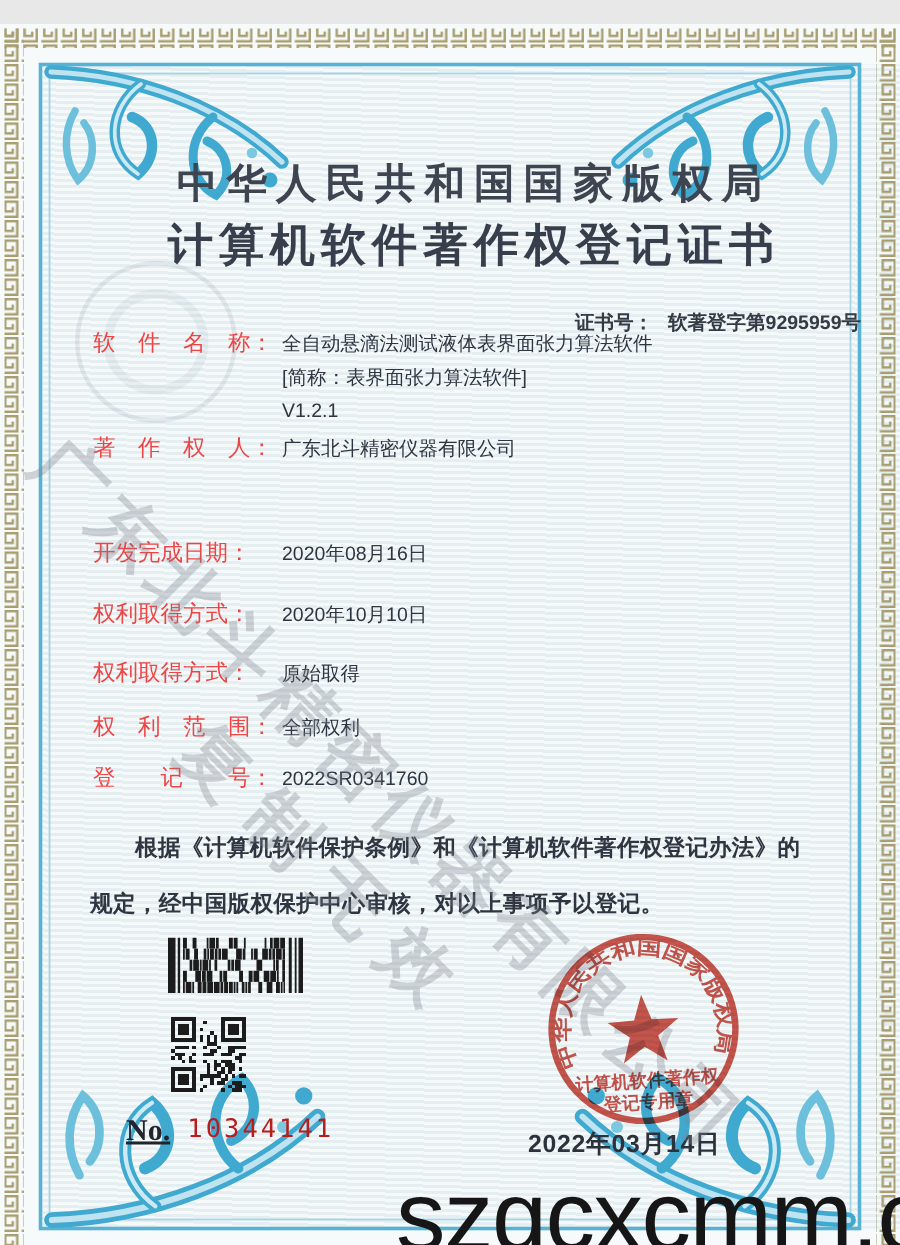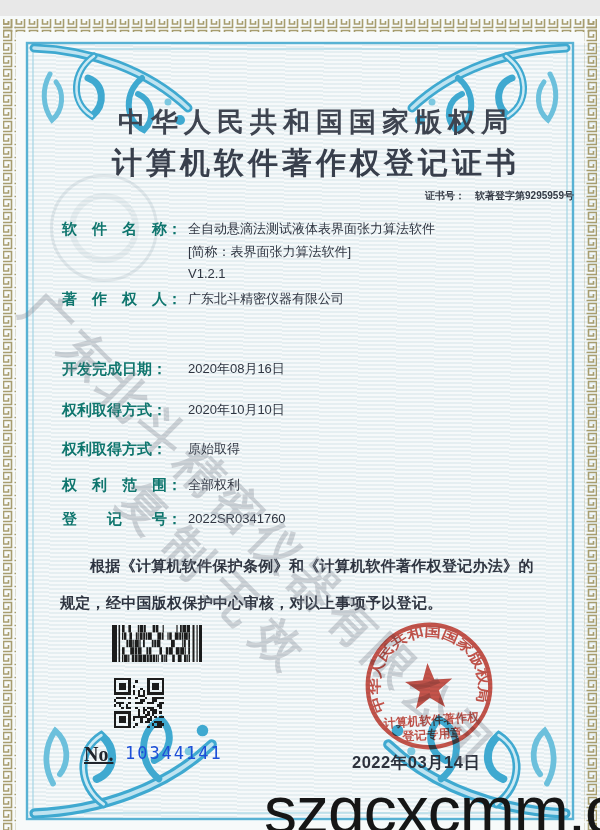--- a/index.html
+++ b/index.html
@@ -31,39 +31,39 @@
     left:0;top:88px;width:100%;text-align:center;z-index:10;
     font-family:"Liberation Serif","DejaVu Serif",serif;
     font-size:27px;font-weight:700;letter-spacing:6px;color:#3e4450;
   }
   .title2{
     left:0;top:127px;width:100%;text-align:center;z-index:10;
     font-family:"Liberation Serif","DejaVu Serif",serif;
     font-size:30px;font-weight:700;letter-spacing:4px;color:#383f4c;
   }
   .certno{
-    right:58px;top:173px;z-index:10;font-size:10px;font-weight:700;color:#353b46;
+    right:58px;top:190px;z-index:10;font-size:13px;font-weight:700;color:#353b46;
   }
   .certno .lbl{margin-right:10px;}
   .row{left:62px;width:482px;display:flex;z-index:10;color:#30murrey;}
   .row .lab{
-    flex:0 0 126px;font-size:15px;font-weight:700;color:#0f766e;line-height:22px;white-space:nowrap;
+    flex:0 0 126px;font-size:15px;font-weight:400;color:#ef4444;line-height:22px;white-space:nowrap;
   }
   .row .val{font-size:13px;font-weight:400;color:#2f3541;line-height:22.5px;}
   .statement{left:60px;top:531px;width:484px;z-index:10;
     font-size:15px;font-weight:600;color:#2f3541;line-height:37px;letter-spacing:.3px;}
   .statement .indent{text-indent:30px;}
   .serial{left:84px;top:727px;z-index:10;white-space:nowrap;}
   .serial .no{
     font-family:"Liberation Serif","DejaVu Serif",serif;
     font-size:20px;font-weight:700;color:#20242c;text-decoration:underline;
   }
   .serial .num{
     font-family:"DejaVu Sans Mono",monospace;
-    font-size:17px;color:#1d4ed8;letter-spacing:2px;margin-left:7px;
+    font-size:17px;color:#b91c1c;letter-spacing:2px;margin-left:7px;
     position:relative;top:-2px;
   }
   .issue-date{
     left:352px;top:736px;width:164px;text-align:left;z-index:12;
     font-size:16.5px;font-weight:700;color:#2c313c;letter-spacing:.5px;
   }
   .seal{left:362px;top:603px;z-index:14;opacity:.92;mix-blend-mode:multiply;
     transform:rotate(-4deg);}
   .wm{
     z-index:13;pointer-events:none;white-space:nowrap;

